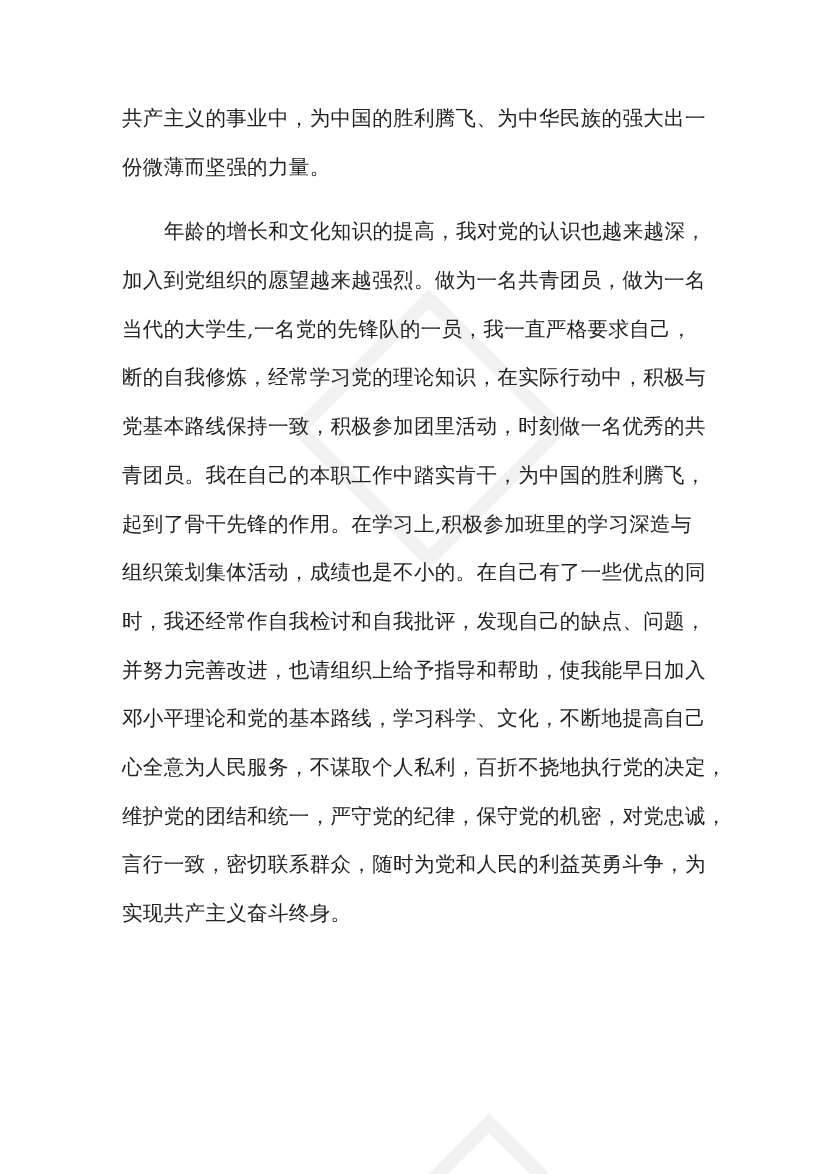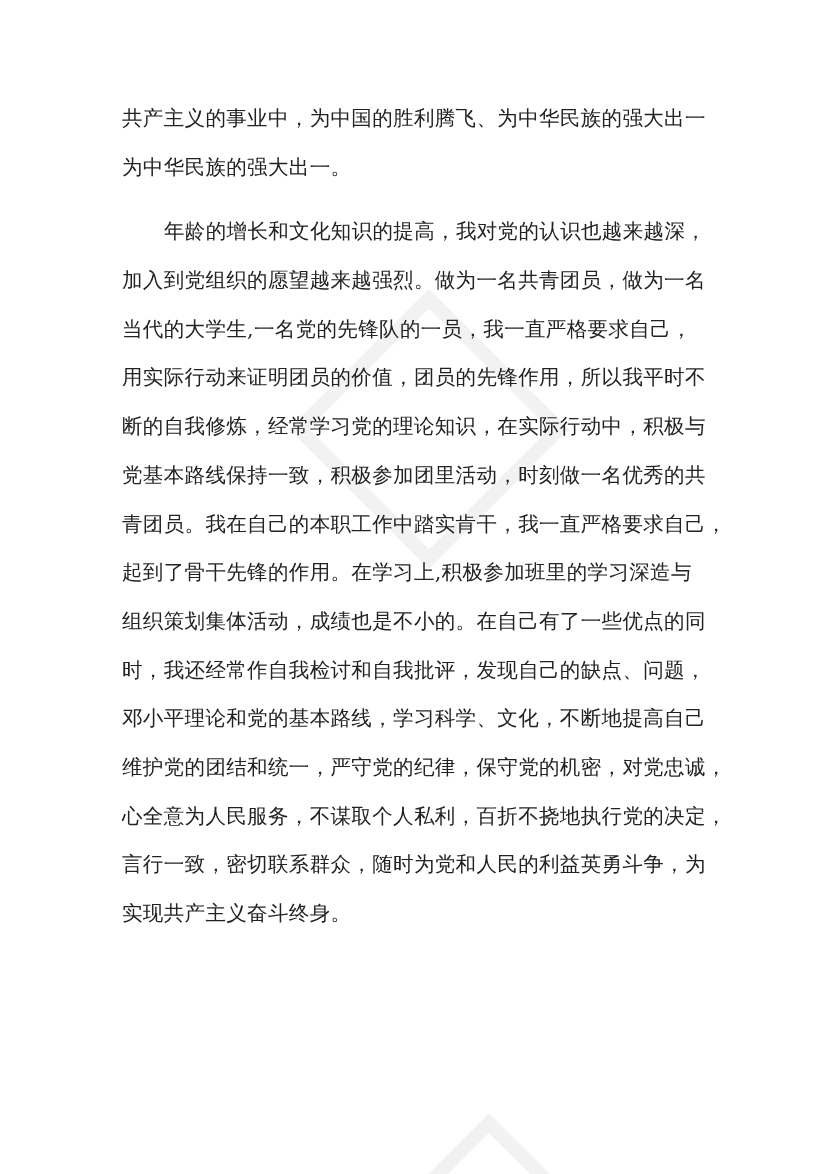--- a/index.html
+++ b/index.html
@@ -27,34 +27,34 @@
 </head>
 <body>
 
 <div class="page">
   <div class="watermark wm1"></div>
   <div class="watermark wm2"></div>
 
   <div class="content">
     <div class="paragraph">
       <div class="line">共产主义的事业中，为中国的胜利腾飞、为中华民族的强大出一</div>
-      <div class="line">为中华民族的强大出一。</div>
+      <div class="line">份微薄而坚强的力量。</div>
     </div>
     <div class="para-gap"></div>
     <div class="paragraph">
       <div class="line indent">年龄的增长和文化知识的提高，我对党的认识也越来越深，</div>
       <div class="line">加入到党组织的愿望越来越强烈。做为一名共青团员，做为一名</div>
       <div class="line">当代的大学生,一名党的先锋队的一员，我一直严格要求自己，</div>
-      <div class="line">用实际行动来证明团员的价值，团员的先锋作用，所以我平时不</div>
       <div class="line">断的自我修炼，经常学习党的理论知识，在实际行动中，积极与</div>
       <div class="line">党基本路线保持一致，积极参加团里活动，时刻做一名优秀的共</div>
-      <div class="line">青团员。我在自己的本职工作中踏实肯干，我一直严格要求自己，</div>
+      <div class="line">青团员。我在自己的本职工作中踏实肯干，为中国的胜利腾飞，</div>
       <div class="line">起到了骨干先锋的作用。在学习上,积极参加班里的学习深造与</div>
       <div class="line">组织策划集体活动，成绩也是不小的。在自己有了一些优点的同</div>
       <div class="line">时，我还经常作自我检讨和自我批评，发现自己的缺点、问题，</div>
+      <div class="line">并努力完善改进，也请组织上给予指导和帮助，使我能早日加入</div>
       <div class="line">邓小平理论和党的基本路线，学习科学、文化，不断地提高自己</div>
+      <div class="line">心全意为人民服务，不谋取个人私利，百折不挠地执行党的决定，</div>
       <div class="line">维护党的团结和统一，严守党的纪律，保守党的机密，对党忠诚，</div>
-      <div class="line">心全意为人民服务，不谋取个人私利，百折不挠地执行党的决定，</div>
       <div class="line">言行一致，密切联系群众，随时为党和人民的利益英勇斗争，为</div>
       <div class="line">实现共产主义奋斗终身。</div>
     </div>
   </div>
 </div>
 
 </body></html>

